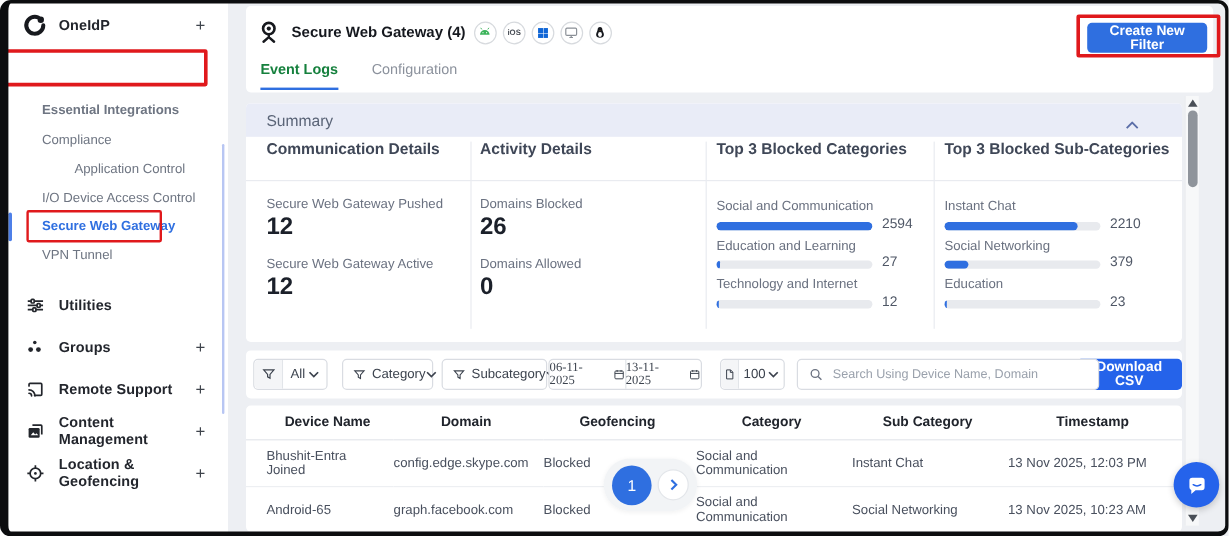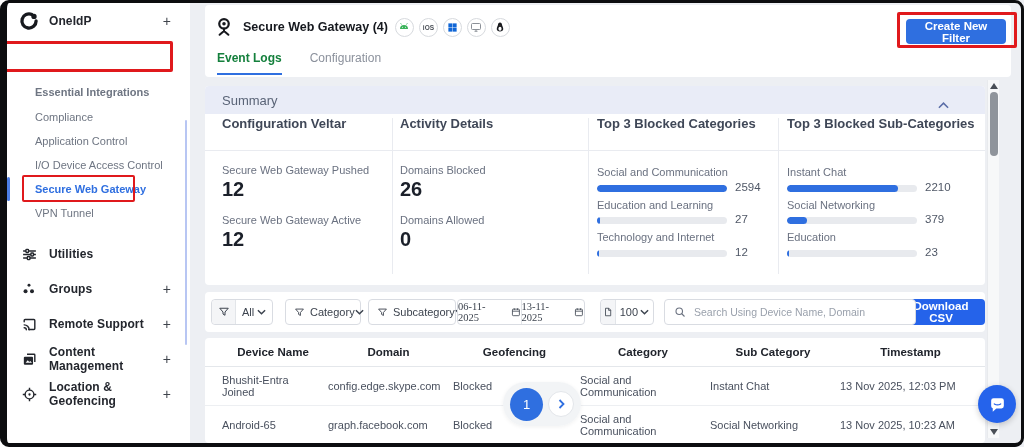--- a/index.html
+++ b/index.html
@@ -102,21 +102,21 @@
             <circle cx="18" cy="6.5" r="3.2" fill="#17191e"></circle>
           </svg>
       </span>
       <span class="nav-label">OneIdP</span>
       <span class="nav-action">+</span>
     </div>
 
 
     <div class="sub-item" style="top:82px;font-weight:bold;">Essential Integrations</div>
     <div class="sub-item" style="top:107px;">Compliance</div>
-    <div class="sub-item" style="top:131px;">Application Control</div>
+    <div class="sub-item" style="top:131px;margin-left:27px;">Application Control</div>
     <div class="sub-item" style="top:155px;">I/O Device Access Control</div>
     <div class="sub-item active" style="top:179px;">Secure Web Gateway</div>
     <div class="sub-item" style="top:203px;">VPN Tunnel</div>
 
     <div class="swg-indicator"></div>
     <div class="side-scroll"></div>
 
     <div class="nav-item" style="top:241px;height:26px;">
       <span class="nav-icon">
         <svg viewBox="0 0 24 24" width="17" height="17" fill="none" stroke="#23262c" stroke-width="2">
@@ -243,21 +243,21 @@
   <div class="card summary-card">
     <div class="summary-head">
       <span class="summary-title">Summary</span>
       <span class="summary-collapse">
         <svg width="11" height="7" viewBox="0 0 12 7" fill="none" stroke="#5b6ea8" stroke-width="1.7">
             <path d="M1 6l5-5 5 5"></path>
           </svg>
       </span>
     </div>
 
-    <div class="col-heading" style="left:17px;">Configuration Veltar</div>
+    <div class="col-heading" style="left:17px;">Communication Details</div>
     <div class="col-heading" style="left:195px;">Activity Details</div>
     <div class="col-heading" style="left:392px;">Top 3 Blocked Categories</div>
     <div class="col-heading" style="left:582px;">Top 3 Blocked Sub-Categories</div>
 
     <div class="h-div"></div>
     <div class="v-div" style="left:187px;"></div>
     <div class="v-div" style="left:383px;"></div>
     <div class="v-div" style="left:573px;"></div>
 
     <div class="stat-label" style="left:17px;top:78px;">Secure Web Gateway Pushed</div>

